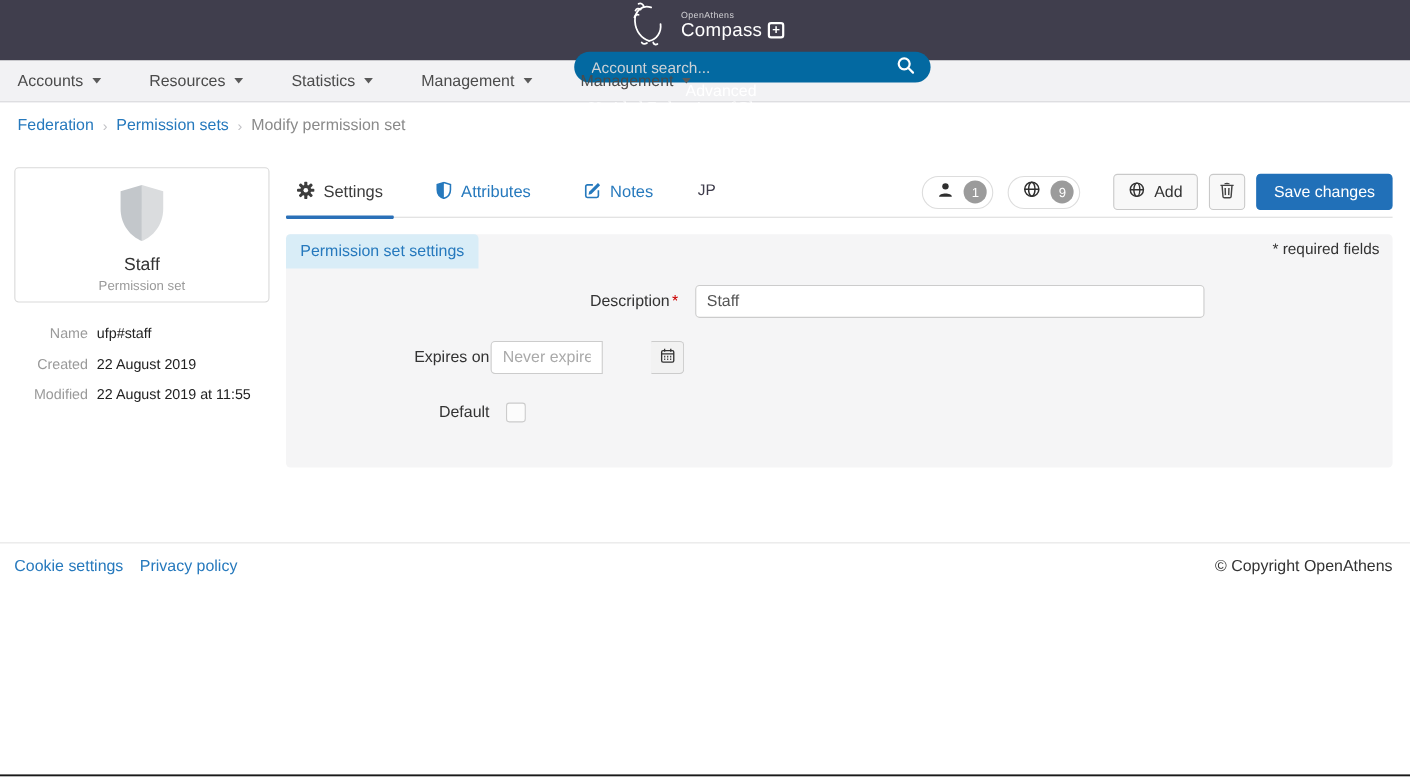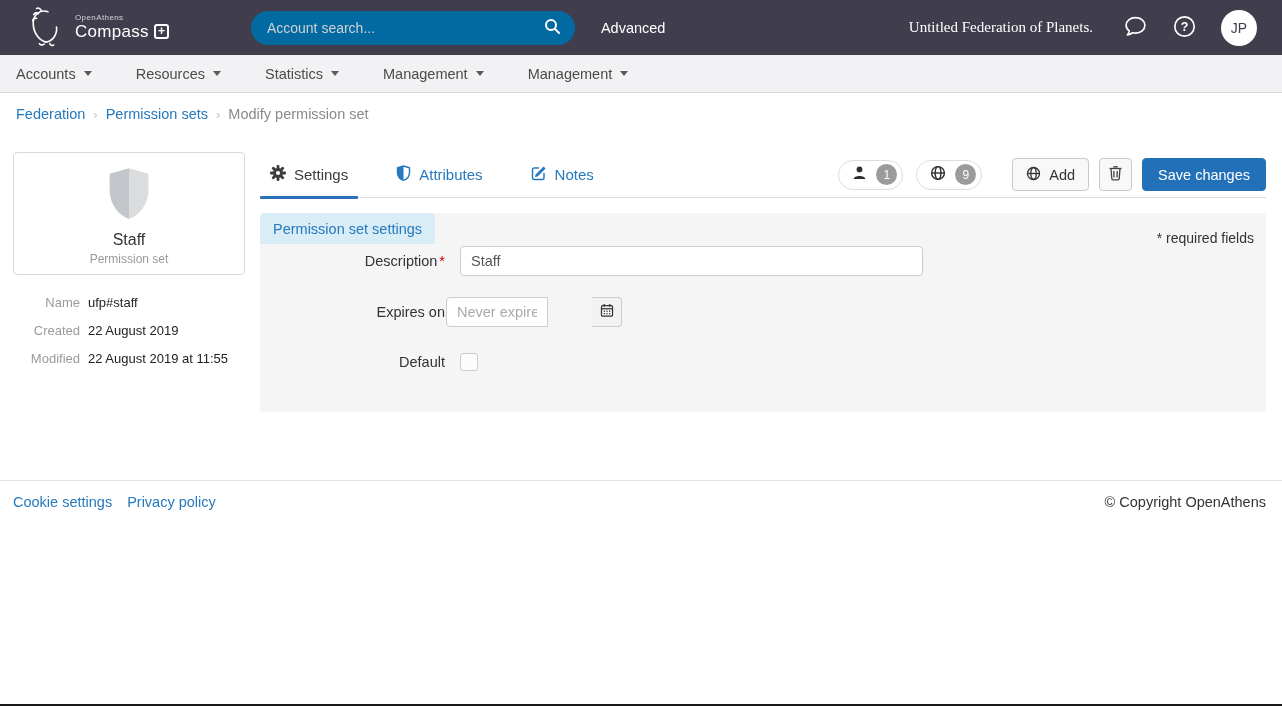--- a/index.html
+++ b/index.html
@@ -6,20 +6,21 @@
   html,body { width:1282px; height:706px; }
   body {
     font-family: "Liberation Sans", sans-serif;
     background:#fff; color:#333; position:relative; overflow:hidden;
   }
 
   
   .header {
     height:55px; background:#403e4d; display:flex; align-items:center;
     padding:0 25px 0 28px;
+    flex-direction:column;
   }
   .logo { display:flex; align-items:center; gap:9px; cursor:pointer; }
   .logo-text { display:flex; flex-direction:column; line-height:1.1; }
   .logo-small { font-size:8px; color:rgba(255,255,255,.75); letter-spacing:.4px; }
   .logo-large-row { display:flex; align-items:center; gap:5px; }
   .logo-large { font-size:17px; color:#fff; letter-spacing:.3px; }
   .plus-badge {
     width:15px; height:15px; border:2px solid #fff; border-radius:3px;
     color:#fff; font-size:12px; font-weight:bold; line-height:11px;
     text-align:center; display:inline-block;
@@ -117,24 +118,24 @@
 
   
   .panel {
     margin-top:15px; background:#f5f5f6; border-radius:4px; position:relative;
     padding-bottom:41px;
   }
   .panel-tab {
     display:inline-block; background:#d9edf7; color:#2679bd; font-size:14.5px;
     padding:7px 13px 6px; border-radius:4px 4px 0 0; line-height:18px;
   }
-  .required-note { position:absolute; top:17px; right:12px; font-size:14px; color:#333; }
+  .required-note { position:absolute; top:5px; right:12px; font-size:14px; color:#333; }
 
   .form-row { display:flex; align-items:center; }
-  .row-description { margin-top:2px; }
+  .row-description { margin-top:15px;justify-content:center; }
   .row-expires { margin-top:21px; }
   .row-default { margin-top:26px; }
   .form-label { width:185px; text-align:right; font-size:14.5px; color:#333; flex:none; }
   .req-mark { color:#c00; margin-left:2px; }
   .form-control {
     height:30px; border:1px solid #ccc; border-radius:4px; background:#fff;
     font-size:14.5px; color:#555; padding:0 10px;
     font-family:"Liberation Sans",sans-serif; outline:none;
   }
   .form-control::placeholder { color:#aaa; opacity:1; }

